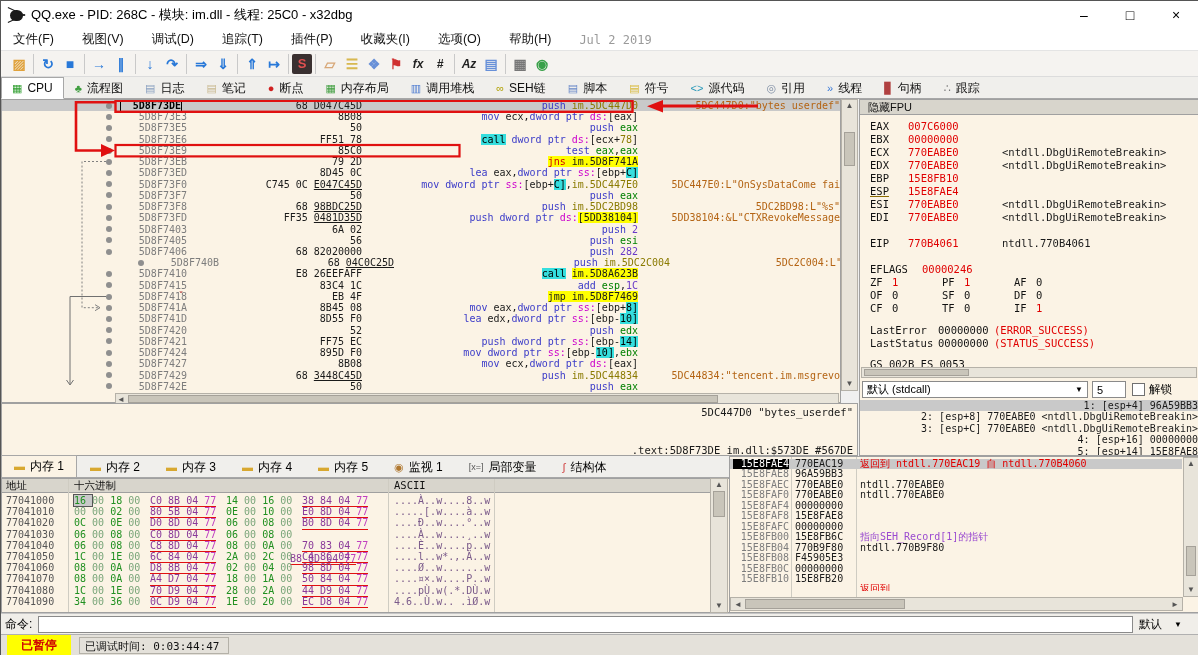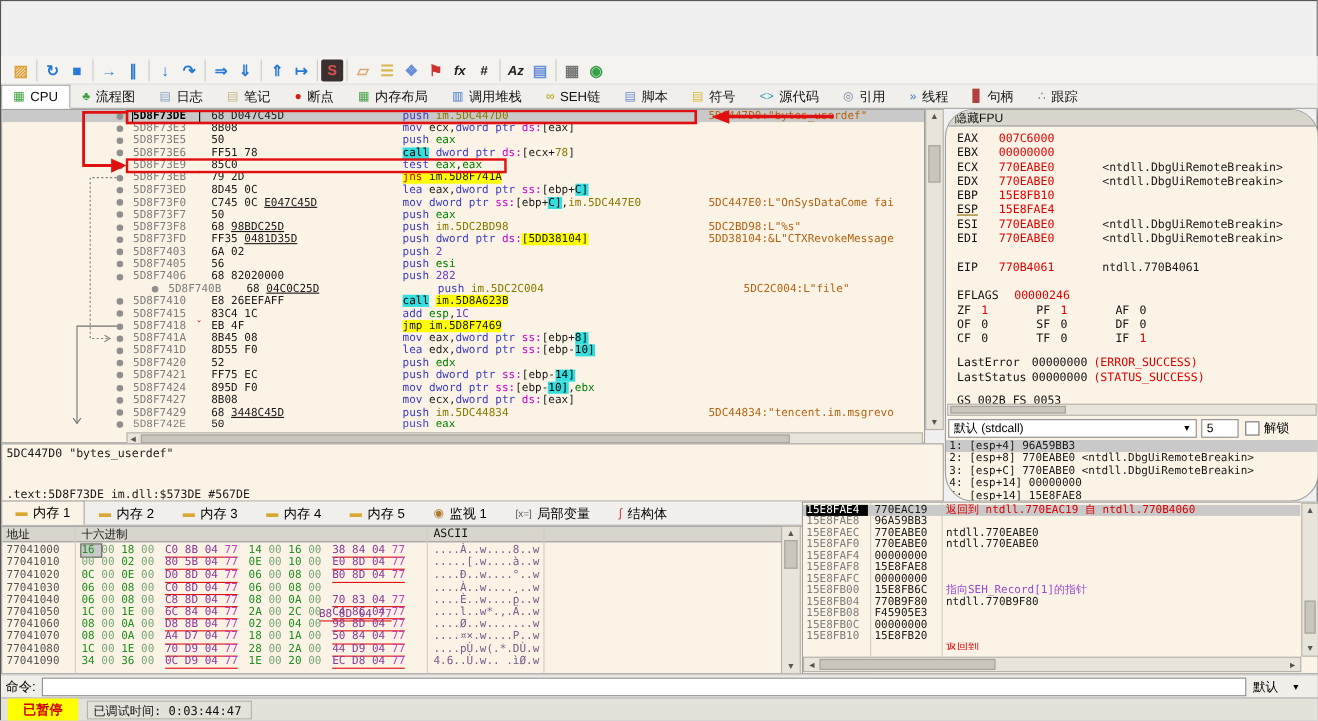--- a/index.html
+++ b/index.html
@@ -1,21 +1,21 @@
 <!DOCTYPE html>
 <html><head>
 <meta charset="utf-8">
 <style>
   * { margin:0; padding:0; box-sizing:border-box; }
   html,body { width:1198px; height:655px; overflow:hidden; background:#f0f0f0;
               font-family:"Liberation Sans", sans-serif; }
   #app { position:relative; width:1198px; height:655px; background:#f0f0f0;
          border:1px solid #555; }
   .abs { position:absolute; }
-  .mono { font-family:"DejaVu Sans Mono", monospace; }
+  .mono { font-family:"DejaVu Sans Mono", monospace;text-align:right; }
 
   
   #titlebar { left:0; top:0; width:1198px; height:28px; background:#fff;
               display:flex; align-items:center; }
   #bug-icon { width:13px; height:11px; background:#1a1a1a; border-radius:50% / 55%;
               margin:0 8px 0 9px; position:relative; }
   #bug-icon::before, #bug-icon::after { content:""; position:absolute; left:-3px; top:1px;
               width:19px; height:1px; background:#1a1a1a; transform:rotate(25deg); }
   #bug-icon::after { top:8px; transform:rotate(-25deg); }
   #title-text { font-size:13px; color:#000; }
@@ -91,21 +91,21 @@
   #dump-vscroll   { left:709px; top:477px; width:18px; height:135px; }
   #stack-vscroll  { left:1182px; top:456px; width:16px; height:140px; }
   #stack-hscroll  { left:729px; top:596px; width:453px; height:14px; }
   #reg-hscroll    { left:859px; top:366px; width:338px; height:11px; }
 
   
   #infobox { left:0; top:402px; width:857px; height:53px; padding:2px 4px;
              font-size:10.5px; line-height:12.5px; color:#1a1a1a; white-space:pre; }
 
   
-  #regpane { left:858px; top:98px; width:340px; height:357px; overflow:hidden;border-radius:26px; }
+  #regpane { left:858px; top:98px; width:340px; height:357px; overflow:hidden; }
   #reg-header { position:absolute; left:0; top:0; width:338px; height:15px;
                 background:#d8d5cc; border-bottom:1px solid #a0a0a0; font-size:11px;
                 padding-left:8px; color:#111; }
   .reg-row { position:absolute; left:0; width:338px; height:13px; font-size:10.5px;
              line-height:13px; }
   .reg-name { position:absolute; left:10px; color:#111; }
   .reg-name.u { text-decoration:underline; text-decoration-color:#8a6a00; }
   .reg-val { position:absolute; left:48px; color:#e00000; }
   .reg-sym { position:absolute; left:142px; color:#1a1a1a; white-space:pre; }
   .flag-cell-n { color:#111; }
@@ -182,21 +182,41 @@
                  height:17px; margin:0 4px; padding:1px 5px;
                  font-family:"DejaVu Sans Mono", monospace; }
 
   svg.overlay { position:absolute; left:0; top:0; pointer-events:none; }
 </style>
 </head>
 <body>
 
 <div id="app">
 
-
+  <div class="abs" id="titlebar">
+    <span id="bug-icon"></span>
+    <span id="title-text">QQ.exe - PID: 268C - 模块: im.dll - 线程: 25C0 - x32dbg</span>
+    <div id="win-controls">
+      <span class="win-btn">–</span>
+      <span class="win-btn">□</span>
+      <span class="win-btn">×</span>
+    </div>
+  </div>
+
+  <div class="abs" id="menubar">
+      <span class="menu-item">文件(F)</span>
+      <span class="menu-item">视图(V)</span>
+      <span class="menu-item">调试(D)</span>
+      <span class="menu-item">追踪(T)</span>
+      <span class="menu-item">插件(P)</span>
+      <span class="menu-item">收藏夹(I)</span>
+      <span class="menu-item">选项(O)</span>
+      <span class="menu-item">帮助(H)</span>
+      <span id="build-date">Jul 2 2019</span>
+    </div>
 
   <div class="abs" id="toolbar">
       <div class="tb-group">
         <span class="tb-icon" style="color: rgb(224, 162, 60);">▨</span>
       </div>
       <div class="tb-group">
         <span class="tb-icon" style="color: rgb(40, 120, 216);">↻</span>
         <span class="tb-icon" style="color: rgb(40, 120, 216);">■</span>
       </div>
       <div class="tb-group">
@@ -452,21 +472,21 @@
           <span class="d-bytes"><span>8B08</span></span>
           <span class="d-ins"><span class="tk-mn">mov</span><span class="tk-pl"> ecx,</span><span class="tk-ptr">dword ptr </span><span class="tk-seg">ds:</span><span class="tk-pl">[eax]</span></span>
         </div>
         <div class="d-row" style="top: 269.52px;">
           <span class="d-dot"></span>
           <span class="d-addr">5D8F7429</span>
           <span class="d-bytes"><span>68 </span><span class="bu">3448C45D</span></span>
           <span class="d-ins"><span class="tk-mn">push</span><span class="tk-pl"> </span><span class="tk-addr">im.5DC44834</span></span>
           <span class="d-com">5DC44834:"tencent.im.msgrevo</span>
         </div>
-        <div class="d-row" style="top: 280.75px; font-family: Liberation Mono, monospace;">
+        <div class="d-row" style="top: 280.75px;">
           <span class="d-dot"></span>
           <span class="d-addr">5D8F742E</span>
           <span class="d-bytes"><span>50</span></span>
           <span class="d-ins"><span class="tk-mn">push</span><span class="tk-pl"> </span><span class="tk-reg">eax</span></span>
         </div>
       </div>
 
     <svg class="overlay" width="840" height="292">
       <path d="M104,61.5 H80 V207.7 H96" fill="none" stroke="#808080" stroke-dasharray="2,2"></path>
       <polyline points="93,204.7 98,207.7 93,210.7" fill="none" stroke="#808080"></polyline>
@@ -599,21 +619,21 @@
       </div>
       <div id="conv-unlock">
         <span id="conv-checkbox"></span>
         <span>解锁</span>
       </div>
     </div>
     <div id="arg-rows" class="mono">
         <div class="arg-row sel" style="top: 300px;">1: [esp+4] 96A59BB3</div>
         <div class="arg-row" style="top: 311.4px;">2: [esp+8] 770EABE0 &lt;ntdll.DbgUiRemoteBreakin&gt;</div>
         <div class="arg-row" style="top: 322.8px;">3: [esp+C] 770EABE0 &lt;ntdll.DbgUiRemoteBreakin&gt;</div>
-        <div class="arg-row" style="top: 334.2px;">4: [esp+14] 00000000</div>
+        <div class="arg-row" style="top: 334.2px;">4: [esp+16] 00000000</div>
         <div class="arg-row" style="top: 345.6px;">5: [esp+14] 15E8FAE8</div>
       </div>
   </div>
 
   <div class="abs" id="memtabs">
       <div class="mtab sel">
         <span class="tab-glyph" style="color: rgb(216, 168, 48);">▬</span>
         <span>内存 1</span>
       </div>
       <div class="mtab">

